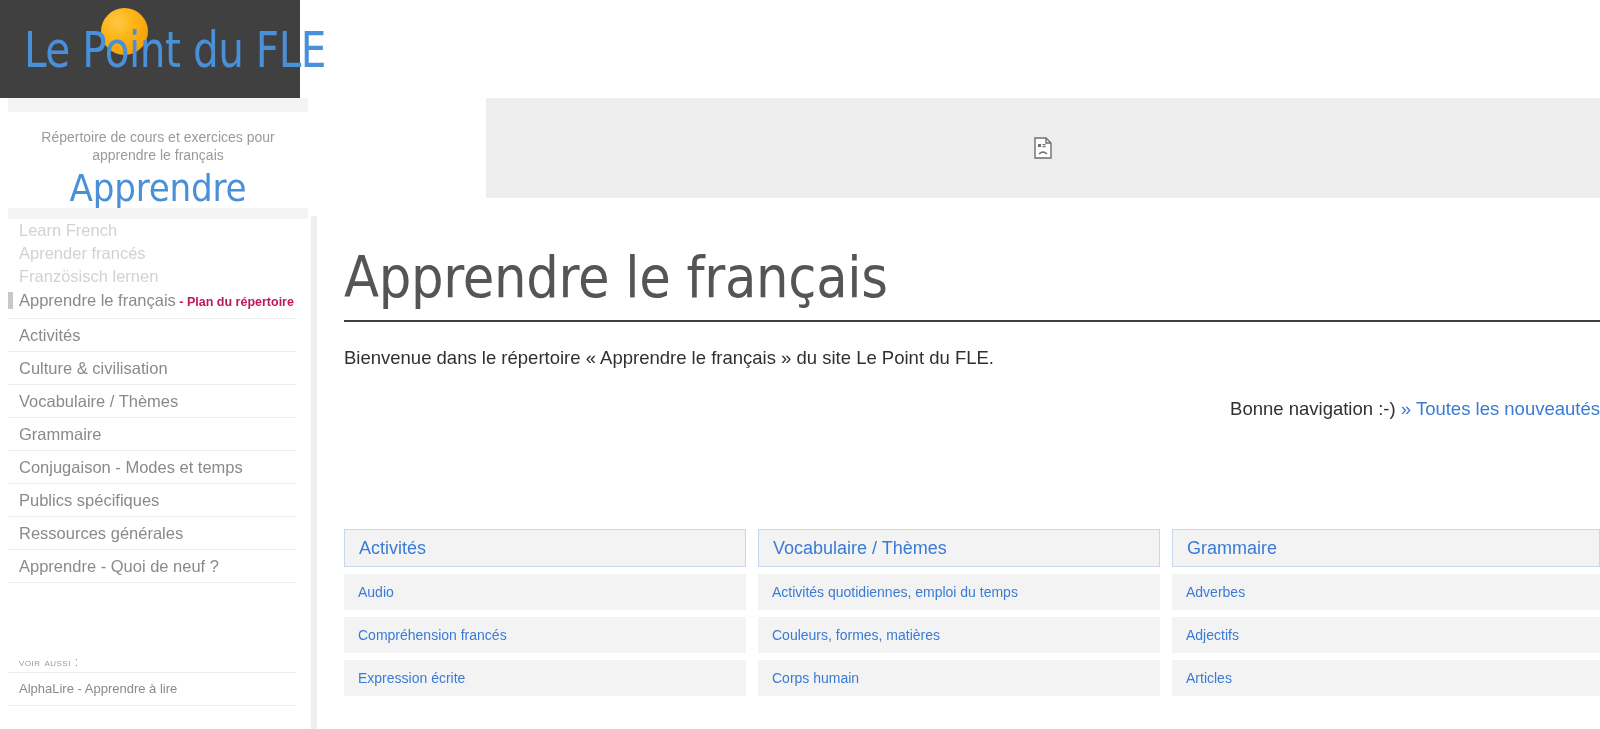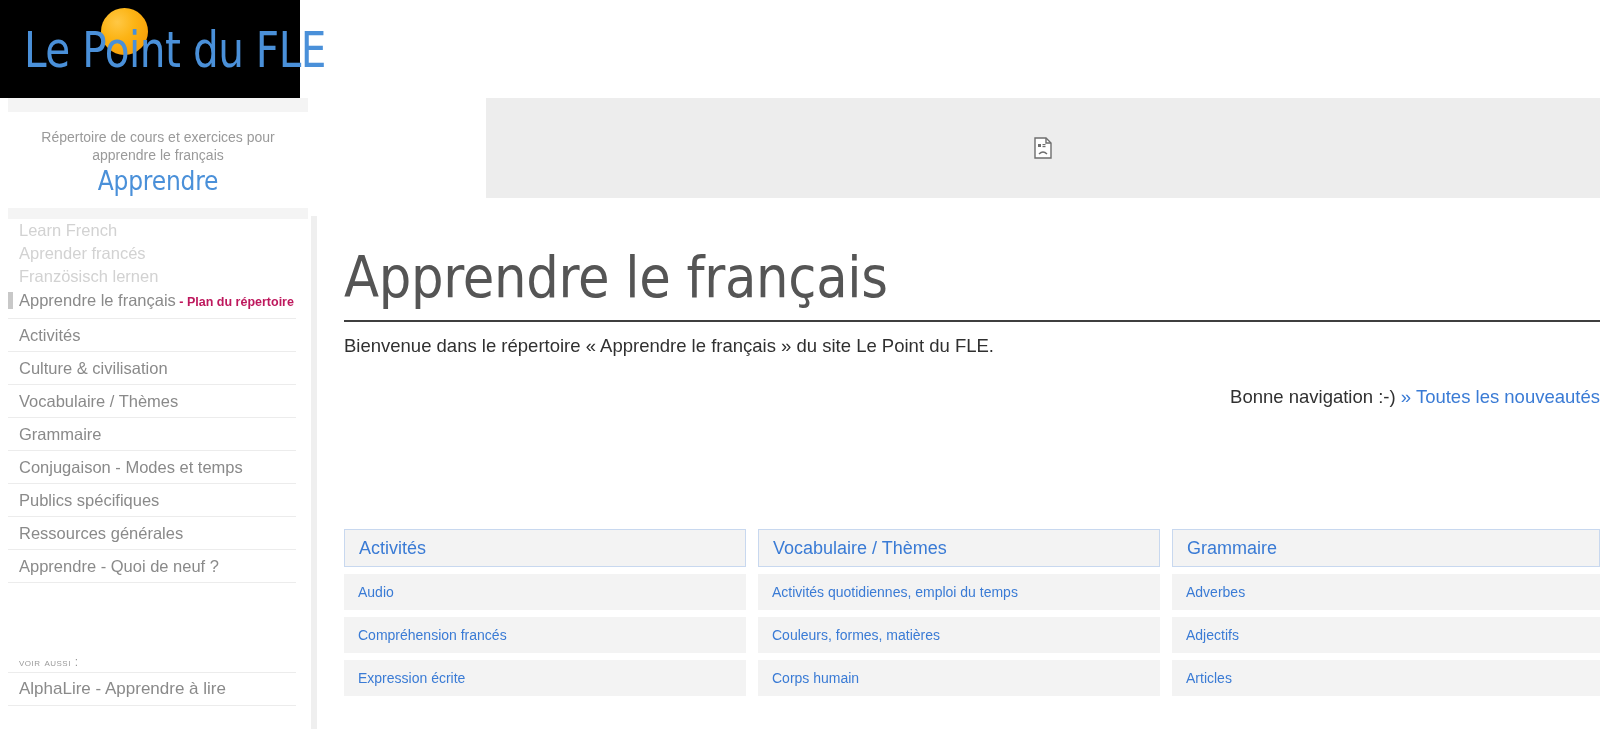--- a/index.html
+++ b/index.html
@@ -15,21 +15,21 @@
 
   .page { position: relative; width: 1600px; height: 729px; background:#fff; }
 
   
   .header {
     position: absolute; top: 0; left: 0; width: 1600px; height: 98px;
     background: #ffffff;
   }
   .logo-block {
     position: absolute; left: 0; top: 0; width: 300px; height: 98px;
-    background:#000000;
+    background:#404040;
   }
   .logo-wrap {
     position: absolute; left: 24px; top: 8px;
     width: 262px; height: 78px;
   }
   .logo-sun {
     position: absolute; left: 77px; top: 0px;
     width: 47px; height: 47px; border-radius: 50%;
     background: radial-gradient(circle at 35% 30%, #ffc845 0%, #fcb415 38%, #f59300 100%);
   }
@@ -73,21 +73,21 @@
   .side-tagline {
     position: absolute; left: 0; top: 30px; width: 300px;
     text-align: center;
     font-size: 14px; line-height: 18px; color: #9a9a9a;
     padding: 0 18px;
   }
   .side-apprendre {
     position: absolute; left: 0; top: 68px; width: 300px;
     text-align: center;
     font-family: "DejaVu Sans Condensed", "Liberation Sans Narrow", "Liberation Sans", sans-serif;
-    font-size: 26px; color: #4a90d9;
+    font-size: 38px; color: #4a90d9;
     letter-spacing: -0.2px;
   }
   .side-band {
     position: absolute; left: 0; top: 110px; width: 300px; height: 11px;
     background: #f4f4f4;
   }
   .nav-list {
     position: absolute; left: 0; top: 121px; width: 288px;
     list-style: none; margin: 0; padding: 0;
   }
@@ -120,21 +120,21 @@
     position: absolute; left: 0; top: 554px; width: 288px;
   }
   .voir-label {
     font-size: 12px; color: #9a9a9a;
     font-variant: small-caps; text-transform: lowercase;
     letter-spacing: 0.5px;
     padding-left: 11px; line-height: 20px;
     border-bottom: 1px solid #ececec;
   }
   .voir-item {
-    font-size: 17px; line-height: 32px; color: #8a8a8a;
+    font-size: 13px; line-height: 32px; color: #8a8a8a;
     padding-left: 11px;
     border-bottom: 1px solid #ececec;
     white-space: nowrap; cursor: pointer;
   }
   .side-divider {
     position: absolute; left: 303px; top: 118px;
     width: 6px; height: 611px; background: #efefef;
   }
 
   
@@ -146,21 +146,21 @@
     font-family: "DejaVu Sans Condensed", "Liberation Sans Narrow", "Liberation Sans", sans-serif;
     font-size: 57px; line-height: 66px;
     color: #555555; font-weight: 400;
     margin: 0; padding: 46px 0 10px 0;
     letter-spacing: -0.3px;
   }
   .title-rule {
     border: none; border-top: 2px solid #3f3f3f;
     margin: 0 0 0 0; width: 1256px;
   }
-  .intro { padding-top: 12px; }
+  .intro { padding-top: 24px; }
   .intro p {
     margin: 0 0 27px 0;
     font-size: 18.5px; line-height: 24px; color: #303030;
   }
   .intro p:last-child { margin-bottom: 12px; text-align: right; }
   .link-inline { color: #3a7bd5; text-decoration: none; cursor: pointer; }
 
   
   .cols {
     position: absolute; left: 0; top: 331px;

